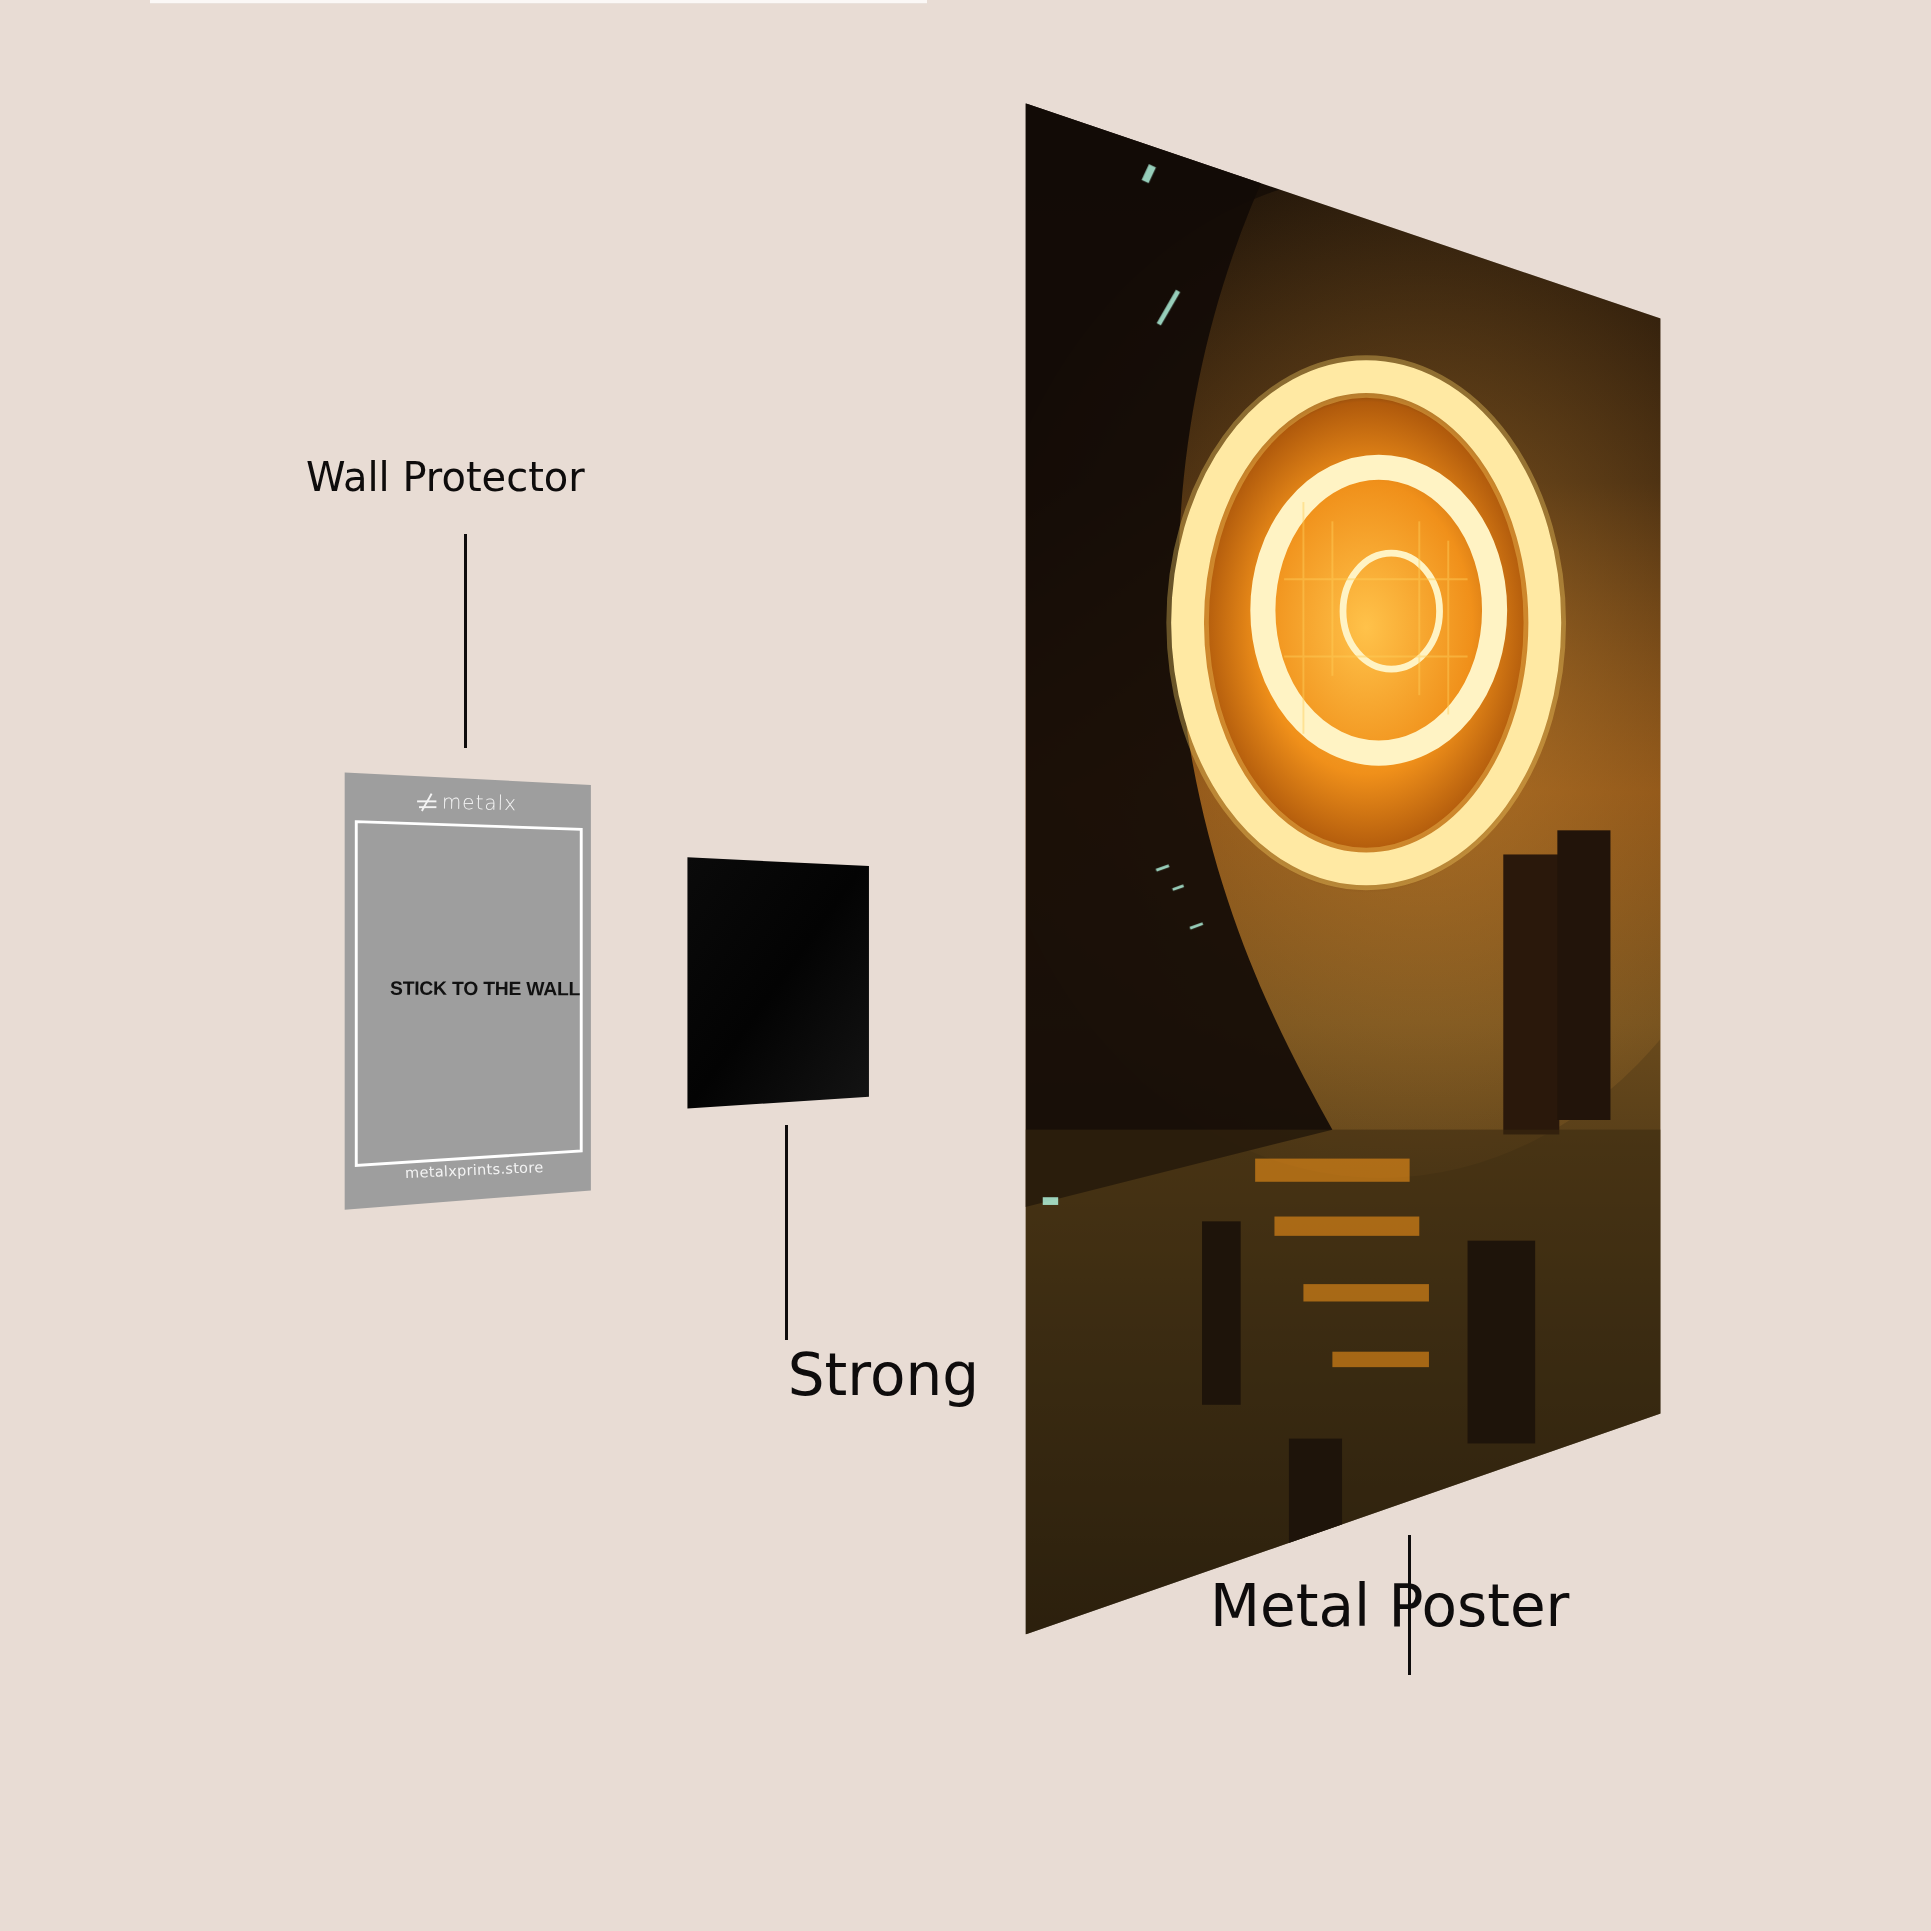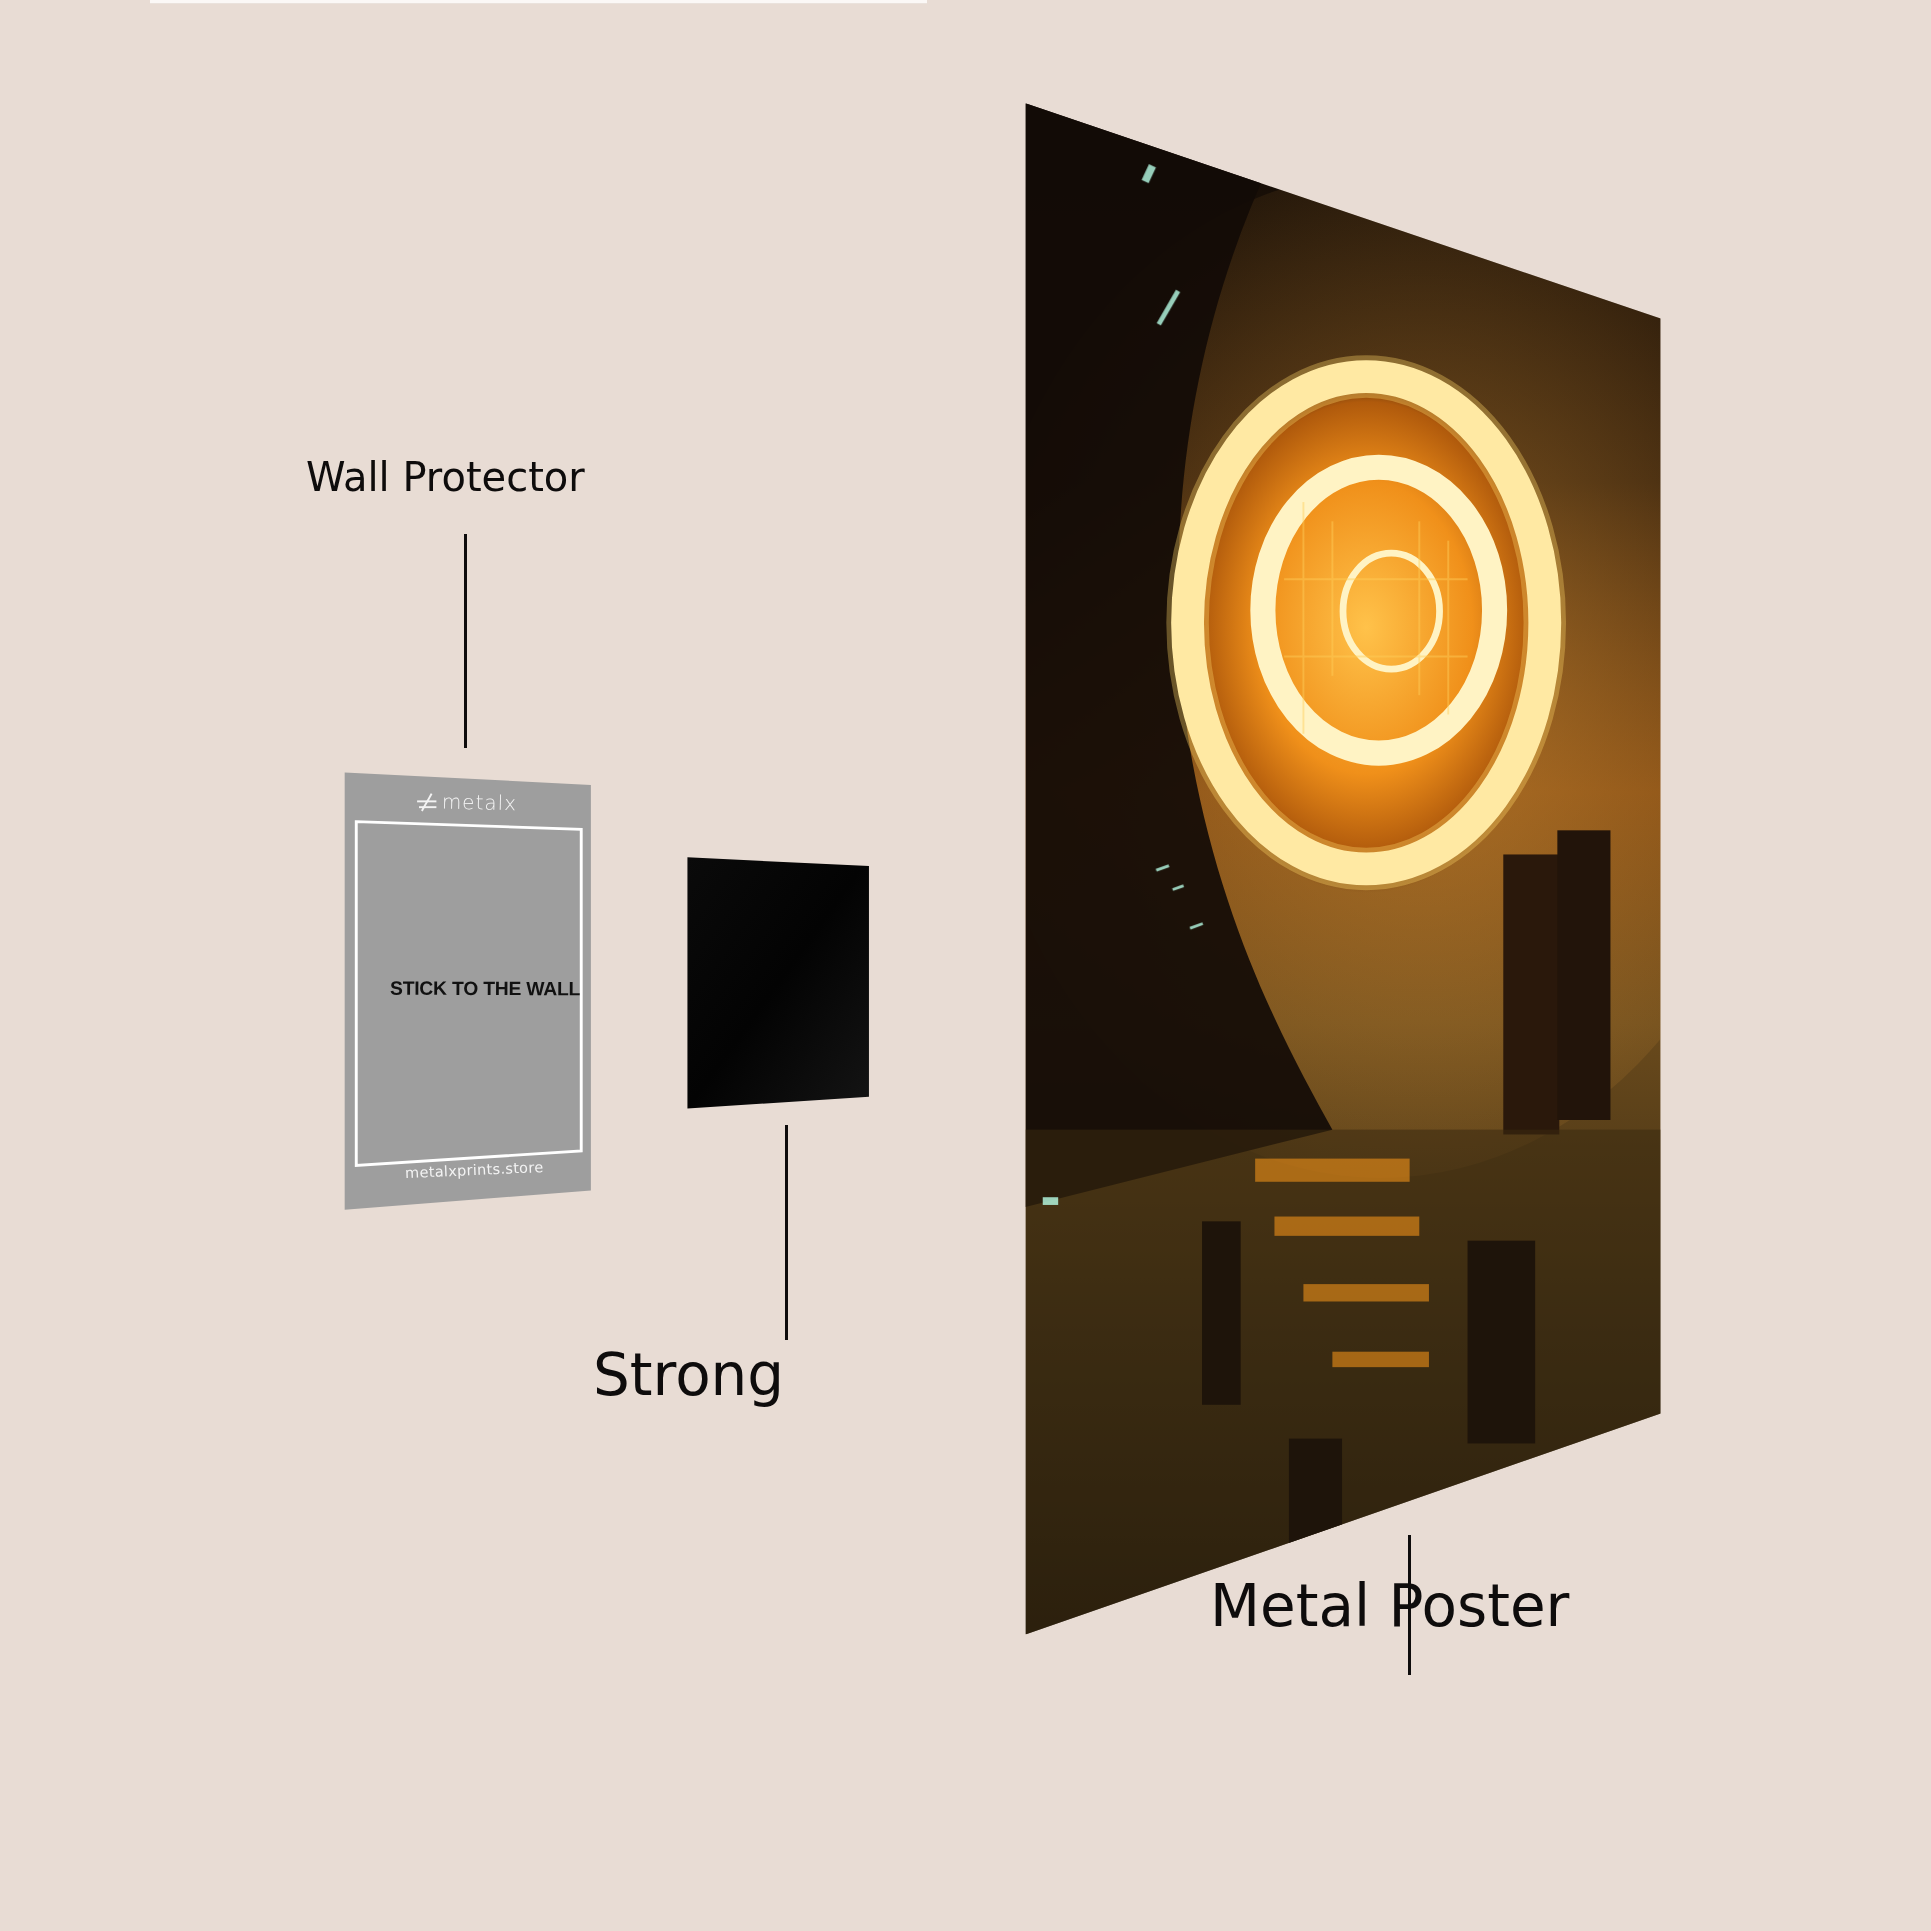--- a/index.html
+++ b/index.html
@@ -10,21 +10,21 @@
     }
     .top-strip {
       position: absolute; left: 150px; top: 0; width: 777px; height: 2.9px;
       background: #fbf8f6; border-bottom: 1px solid #eae2dc;
     }
     .label {
       position: absolute; color: #0e0c0c; font-family: "DejaVu Sans", sans-serif;
       font-weight: 400; white-space: nowrap; letter-spacing: 0px;
     }
     .label-wall { left: 258px; top: 454px; font-size: 40px; margin-left: 48px; }
-    .label-magnet { left: 593px; width: 386px; text-align: left; top: 1337px; font-size: 58px; line-height: 76px; }
+    .label-magnet { left: 593px; width: 386px; text-align: right; top: 1337px; font-size: 58px; line-height: 76px; }
     .label-magnet span { display: block; }
     .label-poster { left: 1210px; top: 1572px; font-size: 58px; }
 
     .leader { position: absolute; width: 2.9px; background: #0e0c0c; }
     .leader-wall { left: 464px; top: 534px; height: 214px; }
     .leader-magnet { left: 785px; top: 1125px; height: 215px; }
     .leader-poster { left: 1408px; top: 1535px; height: 140px; }
 
     svg.scene { position: absolute; left: 0; top: 0; }
 

